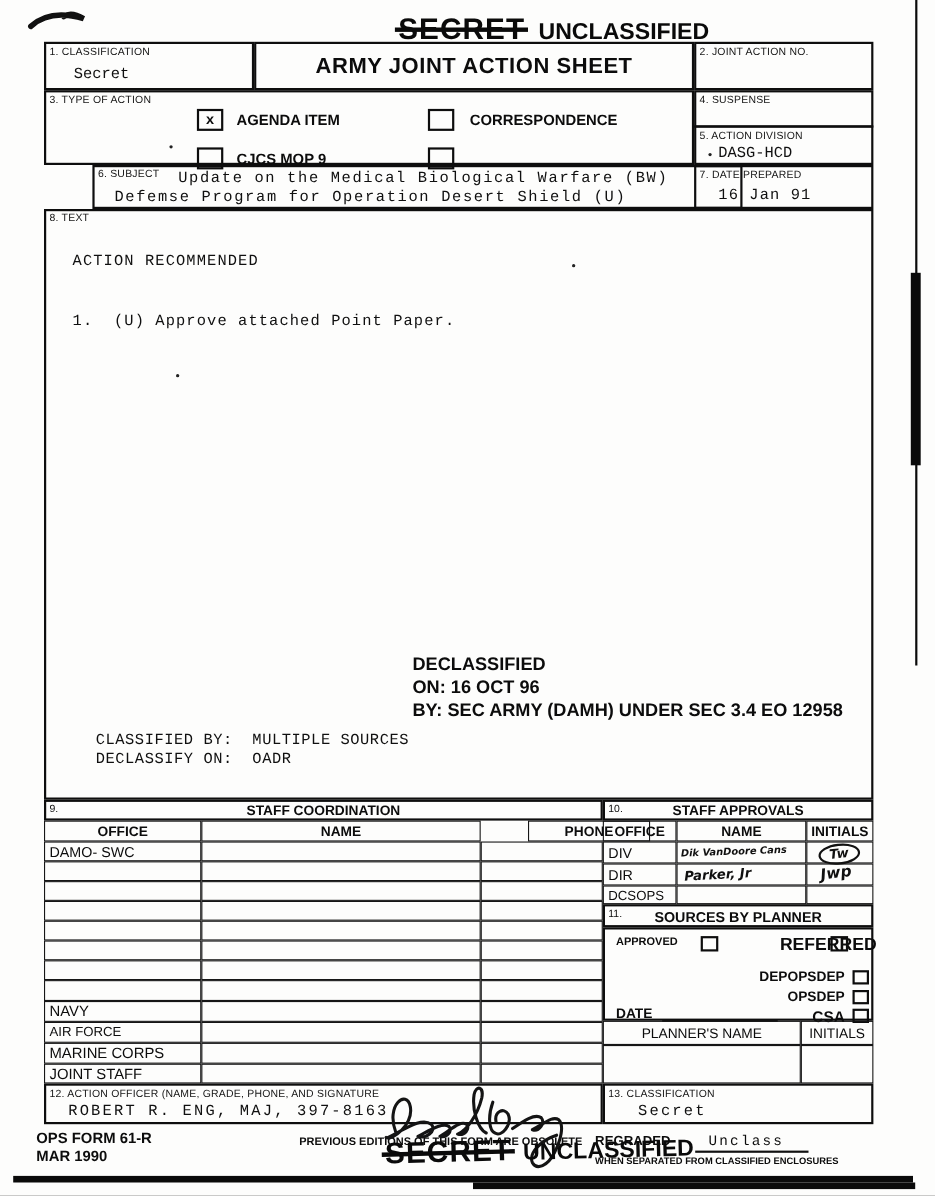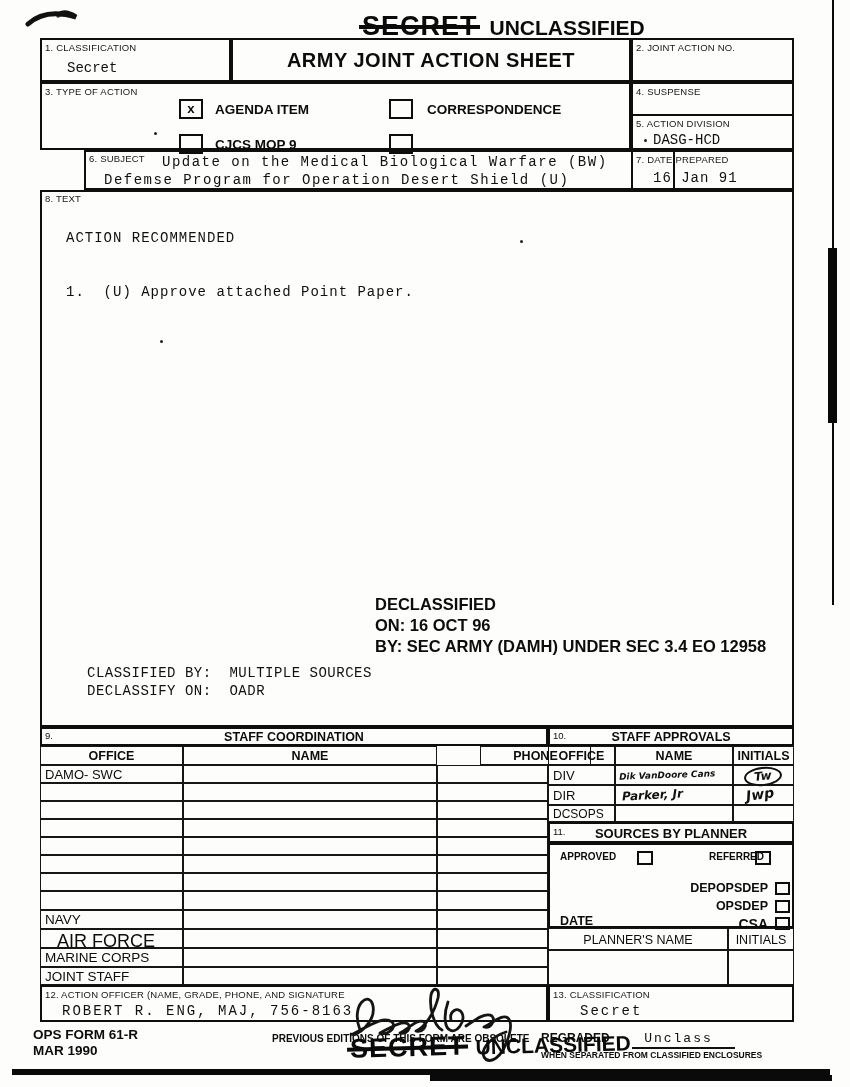--- a/index.html
+++ b/index.html
@@ -135,21 +135,21 @@
       <div class="cell-thin" style="left:397px;top:835px;width:111px;height:18px;"></div>
 
       <div class="cell-thin" style="left:0;top:853px;width:143px;height:19px;font-size:13px;padding:1px 0 0 4px;"></div>
       <div class="cell-thin" style="left:143px;top:853px;width:254px;height:19px;"></div>
       <div class="cell-thin" style="left:397px;top:853px;width:111px;height:19px;"></div>
 
       <div class="cell-thin" style="left:0;top:872px;width:143px;height:19px;font-size:13.5px;padding:1px 0 0 4px;">NAVY</div>
       <div class="cell-thin" style="left:143px;top:872px;width:254px;height:19px;"></div>
       <div class="cell-thin" style="left:397px;top:872px;width:111px;height:19px;"></div>
 
-      <div class="cell-thin" style="left:0;top:891px;width:143px;height:19px;font-size:18px;padding:1px 0 0 16px;">AIR FORCE</div>
+      <div class="cell-thin" style="left:0;top:891px;width:143px;height:19px;font-size:12px;padding:1px 0 0 4px;">AIR FORCE</div>
       <div class="cell-thin" style="left:143px;top:891px;width:254px;height:19px;"></div>
       <div class="cell-thin" style="left:397px;top:891px;width:111px;height:19px;"></div>
 
       <div class="cell-thin" style="left:0;top:910px;width:143px;height:19px;font-size:13.5px;padding:1px 0 0 4px;">MARINE CORPS</div>
       <div class="cell-thin" style="left:143px;top:910px;width:254px;height:19px;"></div>
       <div class="cell-thin" style="left:397px;top:910px;width:111px;height:19px;"></div>
 
       <div class="cell-thin" style="left:0;top:929px;width:143px;height:18px;font-size:13.5px;padding:1px 0 0 4px;">JOINT STAFF</div>
       <div class="cell-thin" style="left:143px;top:929px;width:254px;height:18px;"></div>
       <div class="cell-thin" style="left:397px;top:929px;width:111px;height:18px;"></div>
@@ -183,42 +183,42 @@
     <div class="cell-thin" style="left:575px;top:767px;width:118px;height:17px;"></div>
     <div class="cell-thin" style="left:693px;top:767px;width:61px;height:17px;"></div>
 
     <div class="cell" style="left:508px;top:784px;width:246px;height:21px;">
       <span class="abs" style="left:3px;top:2px;font-size:9.5px;">11.</span>
       <div class="hdr-sm abs" style="left:0;right:0;top:2px;font-size:13px;">SOURCES BY PLANNER</div>
     </div>
     <div class="cell" style="left:508px;top:805px;width:246px;height:85px;">
       <span class="abs" style="left:10px;top:6px;font-size:10px;font-weight:bold;">APPROVED</span>
       <span class="cb" style="left:87px;top:6px;width:16px;height:14px;"></span>
-      <span class="abs" style="left:127px;top:6px;font-size:10px;font-weight:bold;padding-left:32px;">REFERRED</span>
+      <span class="abs" style="left:127px;top:6px;font-size:16px;font-weight:bold;padding-left:32px;">REFERRED</span>
       <span class="cb" style="left:205px;top:6px;width:16px;height:14px;"></span>
 
       <span class="abs" style="left:0;top:36px;width:218px;text-align:right;font-size:12.5px;font-weight:bold;">DEPOPSDEP</span>
       <span class="cb" style="left:225px;top:37px;width:15px;height:13px;"></span>
       <span class="abs" style="left:0;top:54px;width:218px;text-align:right;font-size:12.5px;font-weight:bold;">OPSDEP</span>
       <span class="cb" style="left:225px;top:55px;width:15px;height:13px;"></span>
       <span class="abs" style="left:0;top:71px;width:218px;text-align:right;font-size:14px;font-weight:bold;">CSA</span>
       <span class="cb" style="left:225px;top:72px;width:15px;height:13px;"></span>
 
       <span class="abs" style="left:10px;top:69px;font-size:12.5px;font-weight:bold;">DATE</span>
       <span class="abs" style="left:52px;top:68px;width:105px;border-bottom:2px solid #111;height:16px;"></span>
     </div>
 
     <div class="cell-thin hdr-sm" style="left:508px;top:890px;width:180px;height:22px;padding-top:4px;font-size:12.5px;font-weight:normal;">PLANNER'S NAME</div>
     <div class="cell-thin hdr-sm" style="left:688px;top:890px;width:66px;height:22px;padding-top:4px;font-size:12.5px;font-weight:normal;">INITIALS</div>
     <div class="cell-thin" style="left:508px;top:912px;width:180px;height:35px;"></div>
     <div class="cell-thin" style="left:688px;top:912px;width:66px;height:35px;"></div>
 
     <div class="cell" style="left:0;top:947px;width:508px;height:37px;">
       <span class="lbl" style="left:3px;top:2px;">12. ACTION OFFICER (NAME, GRADE, PHONE, AND SIGNATURE</span>
-      <span class="typed abs" style="left:20px;top:16px;letter-spacing:2px;">ROBERT R. ENG, MAJ, 756-8163</span>
+      <span class="typed abs" style="left:20px;top:16px;letter-spacing:2px;">ROBERT R. ENG, MAJ, 397-8163</span>
     </div>
 
     <div class="cell" style="left:508px;top:947px;width:246px;height:37px;">
       <span class="lbl" style="left:3px;top:2px;">13. CLASSIFICATION</span>
       <span class="typed abs" style="left:30px;top:16px;letter-spacing:2px;">Secret</span>
     </div>
   </div>
 
   <svg class="abs" style="left:338px;top:978px;z-index:7;" width="200" height="90">
     <path d="M22,52 C12,26 32,12 35,28 C38,44 18,60 13,56 M15,56 C34,46 46,38 54,44 C60,50 48,58 42,55 C52,50 64,42 70,46 C74,50 68,57 62,55 C70,51 80,40 86,44 C90,48 84,55 78,53 C86,50 96,36 100,20 C102,10 95,8 93,17 C91,30 96,48 104,52 M110,24 C105,38 107,50 112,52 C118,56 128,44 124,35 C120,28 111,33 113,42 M128,48 C138,41 148,34 154,38 C158,43 152,51 146,49 C156,44 164,36 170,40 C175,45 172,58 166,70 C160,82 150,86 146,79 C142,70 155,58 168,54" stroke="#141414" fill="none" stroke-width="2.8" stroke-linecap="round" stroke-linejoin="round"></path>

